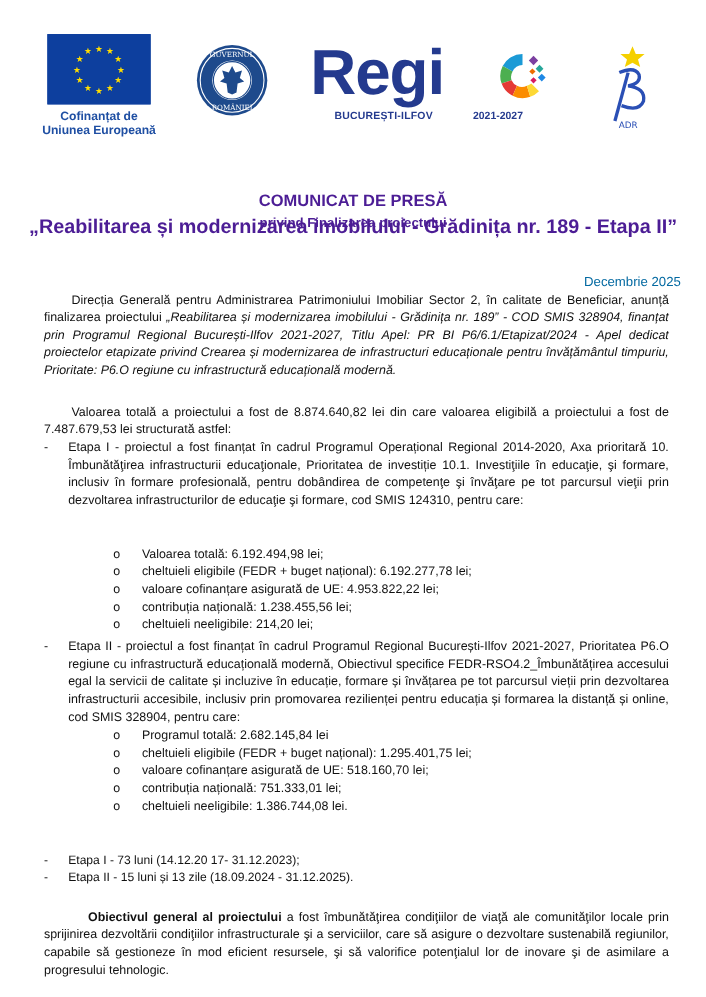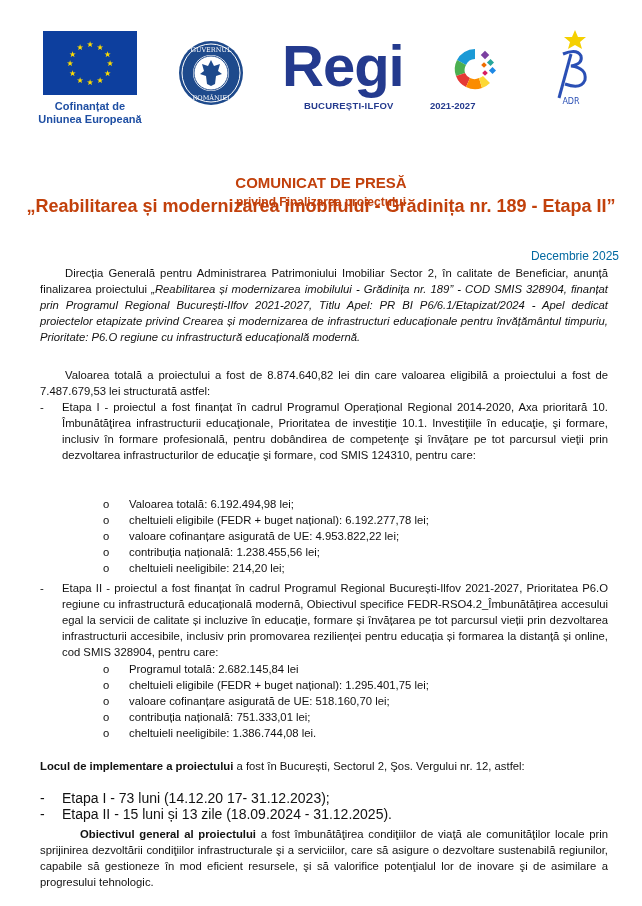--- a/index.html
+++ b/index.html
@@ -13,44 +13,44 @@
   .eu svg { width: 94px; height: 64px; display: block; }
   .eu-caption { position: absolute; left: 30px; top: 100px; width: 120px; text-align: center;
                 font-size: 11px; font-weight: bold; color: #1f4fa3; line-height: 13px; }
   .gov { position: absolute; left: 178px; top: 40px; width: 66px; height: 66px; }
   .regio { position: absolute; left: 280px; top: 40px; width: 220px; height: 75px; }
   .regio-word { position: absolute; left: 2px; top: -8px; font-size: 58px; font-weight: bold;
                 color: #243a8e; letter-spacing: -1px; font-family: "Liberation Sans", sans-serif; }
   .regio-ring { position: absolute; left: 172px; top: 6px; width: 46px; height: 46px; }
   .regio-sub { position: absolute; left: 4px; top: 60px; font-size: 9.5px; font-weight: bold; color: #243a8e; letter-spacing: 0.2px; padding-left: 20px; }
   .regio-years { position: absolute; left: 150px; top: 60px; font-size: 9.5px; font-weight: bold; color: #243a8e; }
-  .adr { position: absolute; left: 545px; top: 28px; width: 50px; height: 78px; }
+  .adr { position: absolute; left: 545px; top: 40px; width: 50px; height: 78px; }
 
   
-  .title { position: absolute; left: 0; width: 642px; text-align: center; color: #c2410c; font-weight: bold;
+  .title { position: absolute; left: 0; width: 642px; text-align: center; color: #4c1d95; font-weight: bold;
            font-family: "Liberation Sans", sans-serif; }
   .t1 { top: 174px; font-size: 15px; }
   .t2 { top: 195px; font-size: 12px; }
   .t3 { top: 196px; font-size: 18px; }
   .date { position: absolute; right: 23px; top: 249px; font-size: 12px; color: #0369a1; }
 
   
   .txt { position: absolute; font-size: 11.3px; line-height: 16.1px; color: #111;
          text-align: justify; }
   .p1 { left: 40px; width: 568px; top: 265px; text-indent: 25px; }
   .p1 i { }
   .p2 { left: 40px; width: 568px; top: 367px; text-indent: 25px; }
   .dash-item { position: absolute; left: 62px; width: 546px; font-size: 11.3px; line-height: 16.1px;
                text-align: justify; }
   .dash { position: absolute; left: -22px; top: 0; }
   .sub-list { position: absolute; left: 103px; font-size: 11.3px; line-height: 16.1px; }
   .sub-list .li { position: relative; padding-left: 26px; height: 16.1px; white-space: nowrap; }
   .sub-list .bullet { position: absolute; left: 0; top: 0; }
   .loc { left: 40px; width: 568px; top: 758px; }
-  .loc-item { position: absolute; left: 40px; font-size: 14px; line-height: 16.1px; white-space: nowrap; margin-top: 16px; }
+  .loc-item { position: absolute; left: 40px; font-size: 11px; line-height: 16.1px; white-space: nowrap; }
   .loc-item .dash2 { display: inline-block; width: 22px; }
   .p4 { left: 40px; width: 568px; top: 826px; text-indent: 40px; }
   b { font-weight: bold; }
 </style>
 </head>
 <body>
 
 <div class="page">
 
   <div class="logos">
@@ -148,19 +148,18 @@
   </div>
 
   <div class="sub-list" style="top:661px;">
     <div class="li"><span class="bullet">o</span><span>Programul totală: 2.682.145,84 lei</span></div>
     <div class="li"><span class="bullet">o</span><span>cheltuieli eligibile (FEDR + buget național): 1.295.401,75 lei;</span></div>
     <div class="li"><span class="bullet">o</span><span>valoare cofinanțare asigurată de UE: 518.160,70 lei;</span></div>
     <div class="li"><span class="bullet">o</span><span>contribuția națională: 751.333,01 lei;</span></div>
     <div class="li"><span class="bullet">o</span><span>cheltuieli neeligibile: 1.386.744,08 lei.</span></div>
   </div>
 
-  <div class="txt loc"><b>Locul de implementare a proiectului</b><span> a fost în București, Sectorul 2, Şos. Vergului nr. 12, astfel:</span></div>
   <div class="loc-item" style="top:774px;"><span class="dash2">-</span><span>Etapa I - 73 luni (14.12.20 17- 31.12.2023);</span></div>
   <div class="loc-item" style="top:790px;"><span class="dash2">-</span><span>Etapa II - 15 luni și 13 zile (18.09.2024 - 31.12.2025).</span></div>
 
   <div class="txt p4"><b>Obiectivul general al proiectului</b><span> a fost îmbunătăţirea condiţiilor de viaţă ale comunităţilor locale prin sprijinirea dezvoltării condiţiilor infrastructurale şi a serviciilor, care să asigure o dezvoltare sustenabilă regiunilor, capabile să gestioneze în mod eficient resursele, şi să valorifice potenţialul lor de inovare şi de asimilare a progresului tehnologic.</span></div>
 
 </div>
 
 </body></html>

